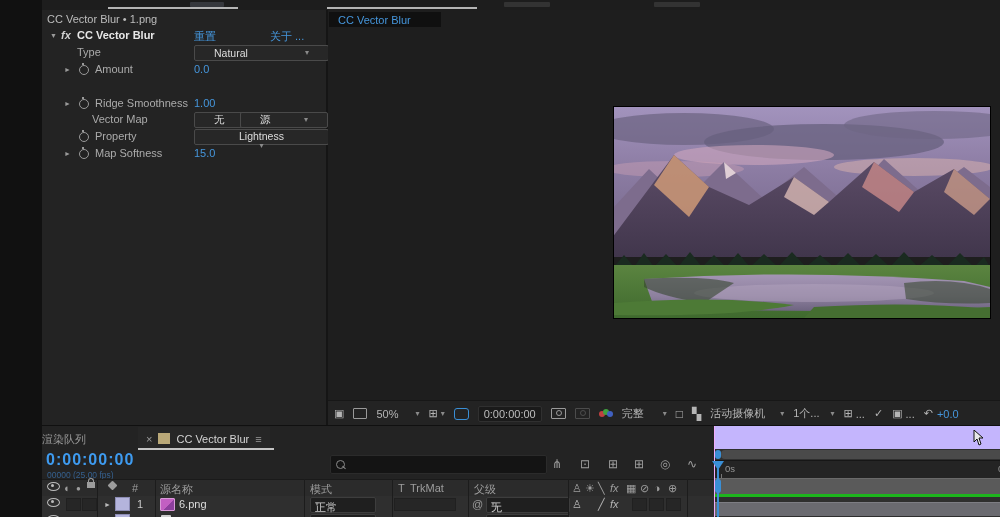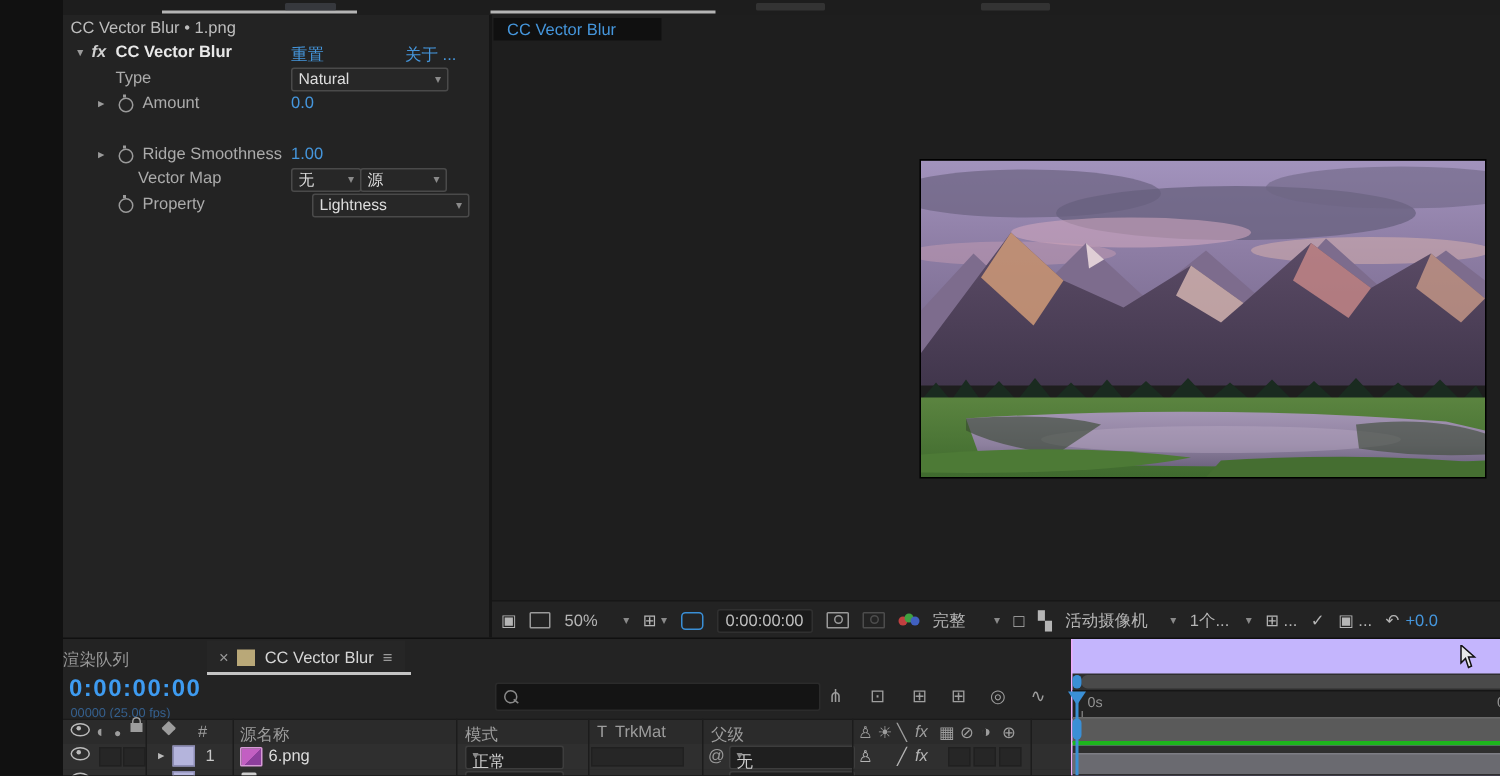--- a/index.html
+++ b/index.html
@@ -17,21 +17,21 @@
   
   #fxpanel{position:absolute;left:0;top:10px;width:284px;height:415px;background:#232323;
            border-right:2px solid #151515;}
   #fxpanel .hdr{position:absolute;left:5px;top:3px;color:#bdbdbd;}
   .erow{position:absolute;left:0;width:282px;height:17px;}
   .erow>span{position:absolute;top:2px;}
   .exp{color:#9a9a9a;font-size:7px;top:5px !important;}
   .sw{display:inline-block;width:8px;height:8px;border:1px solid #9a9a9a;border-radius:50%;position:relative;}
   .sw::before{content:"";position:absolute;top:-3px;left:2px;width:2px;height:2px;background:#9a9a9a;}
   .dd{position:absolute;top:1px;height:14px;background:#272727;border:1px solid #4a4a4a;border-radius:2px;
-      color:#ddd;display:flex;align-items:center;justify-content:space-between;padding:0 4px;font-size:10.5px;}
+      color:#ddd;display:flex;align-items:center;justify-content:space-between;padding:0 19px;font-size:10.5px;}
   .lbl{color:#ababab;}
   .fxname{color:#e8e8e8;font-weight:bold;font-size:11px;}
   .fxital{font-style:italic;color:#d0d0d0;font-weight:bold;}
   
   #viewer{position:absolute;left:286px;top:10px;width:714px;height:390px;background:#1e1e1e;}
   #viewer-tab{position:absolute;left:1px;top:2px;width:103px;height:15px;background:#101010;
               display:flex;align-items:center;padding-left:9px;}
   #compimg{position:absolute;left:286px;top:97px;width:376px;height:211px;outline:1px solid #000;}
   
   #vtoolbar{position:absolute;left:286px;top:400px;width:714px;height:25px;background:#232323;
@@ -144,26 +144,32 @@
       </div>
       <div class="dd" style="left:198px;width:48px;">
         <span>源</span>
         <span class="chev">▾</span>
       </div>
     </div>
 
     <div class="erow" style="top:118px;">
       <span class="sw" style="left:37px;top:4px;"></span>
       <span class="lbl" style="left:53px;">Property</span>
-      <div class="dd" style="left:166px;width:95px;">
+      <div class="dd" style="left:152px;width:95px;flex-direction:column;">
         <span>Lightness</span>
         <span class="chev">▾</span>
       </div>
     </div>
 
+    <div class="erow" style="top:135px;">
+      <span class="exp" style="left:22px;">►</span>
+      <span class="sw" style="left:37px;top:4px;"></span>
+      <span class="lbl" style="left:53px;">Map Softness</span>
+      <span class="blu" style="left:152px;">15.0</span>
+    </div>
   </div>
 
   <div id="viewer">
     <div id="viewer-tab">
       <span class="blu">CC Vector Blur</span>
     </div>
 
     <svg id="compimg" viewBox="0 0 376 211" preserveAspectRatio="none">
       <defs>
         <linearGradient id="sky" x1="0" y1="0" x2="0" y2="1">

